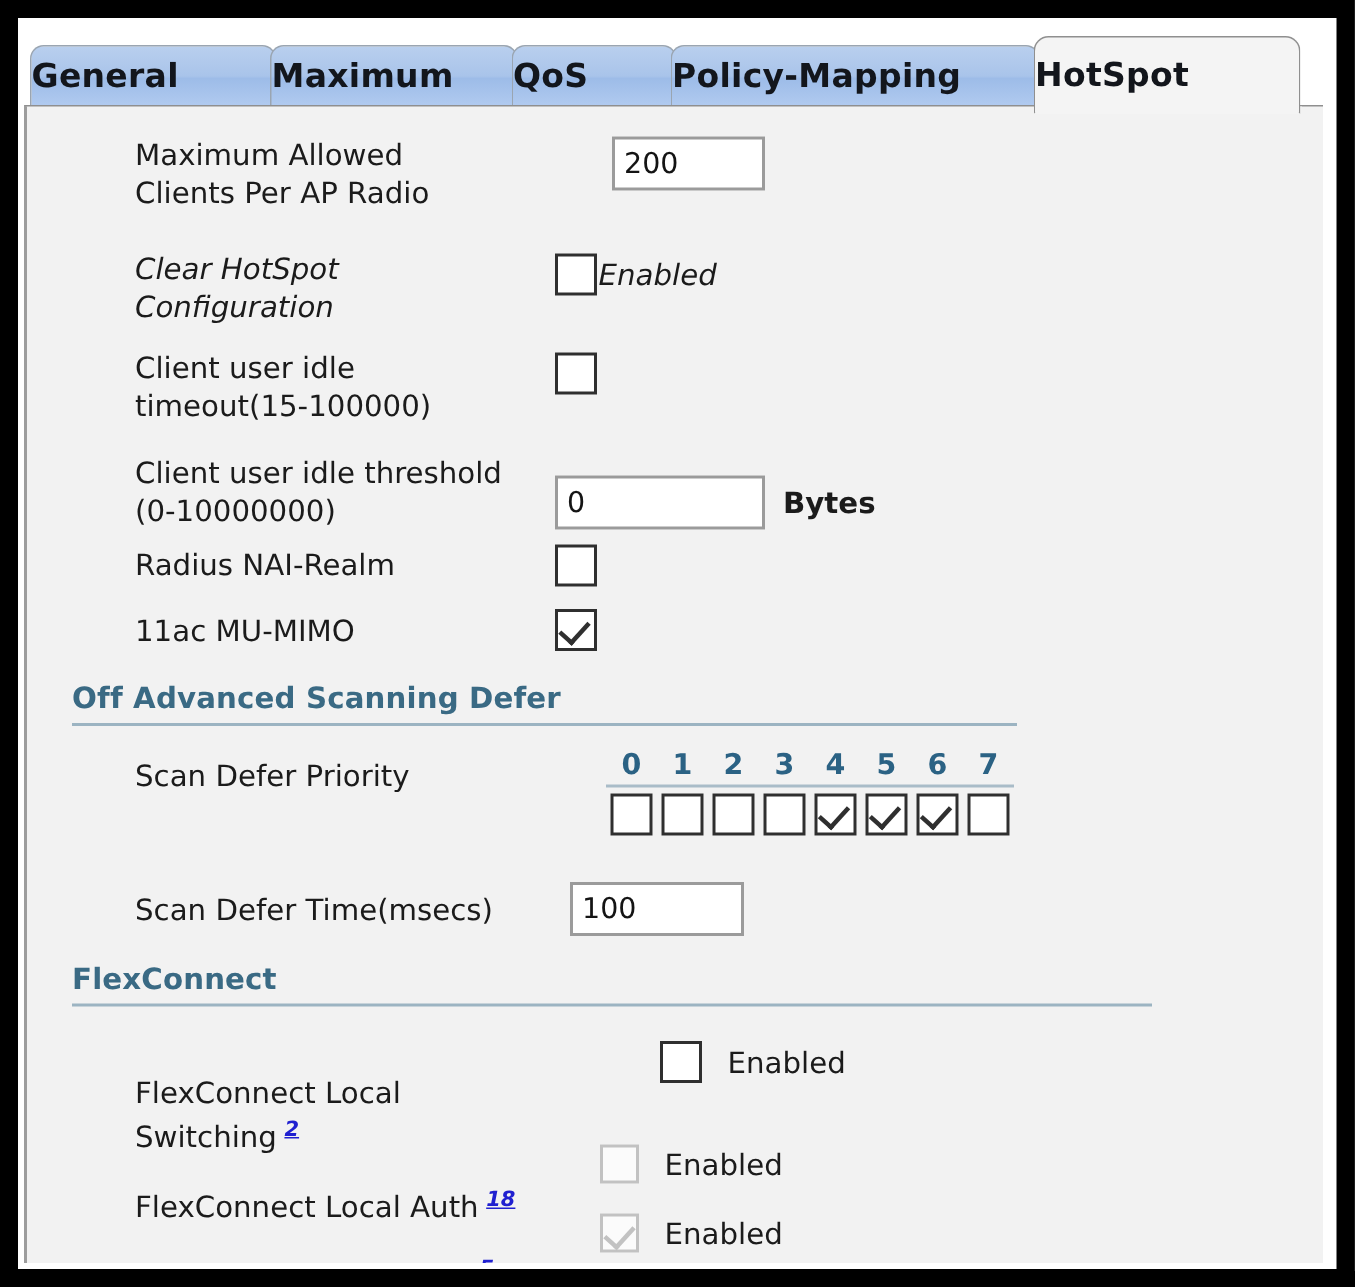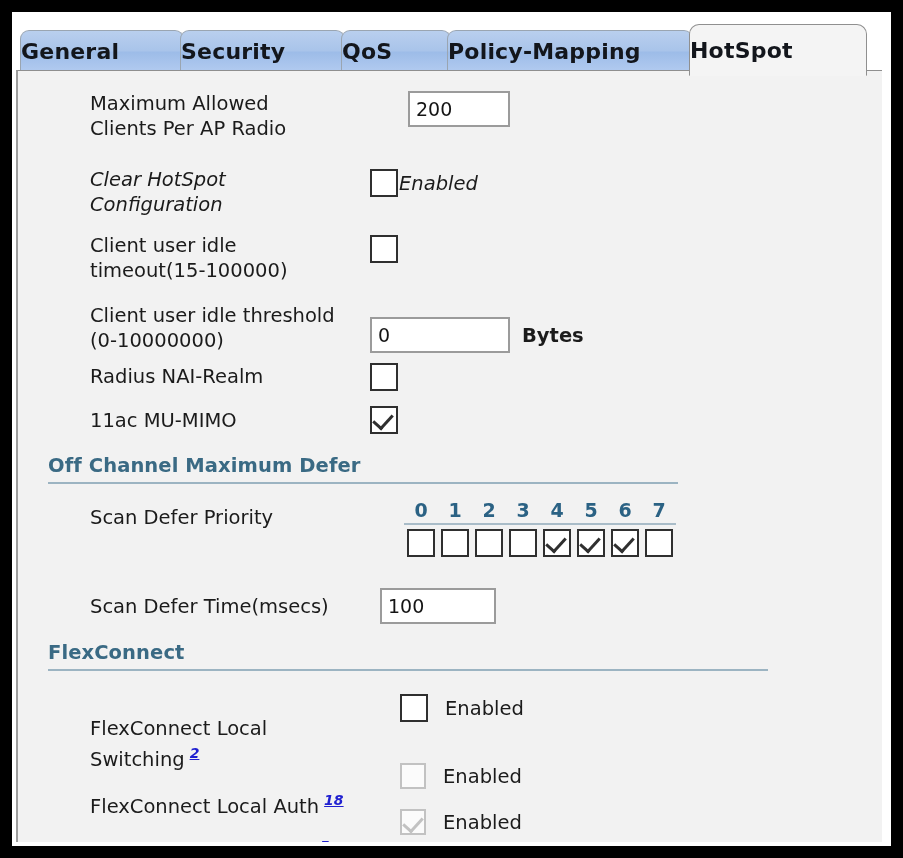--- a/index.html
+++ b/index.html
@@ -246,21 +246,21 @@
 <div id="app-frame">
   <div id="page-surface">
 
     <div id="tab-strip">
 
       <div class="tab" style="left:8px; width:164px;">
         <span>General</span>
       </div>
 
       <div class="tab" style="left:168px; width:165px;">
-        <span>Security</span>
+        <span>Maximum</span>
       </div>
 
       <div class="tab" style="left:329px; width:110px;">
         <span>QoS</span>
       </div>
 
       <div class="tab" style="left:435px; width:246px;">
         <span>Policy-Mapping</span>
       </div>
 
@@ -318,21 +318,21 @@
         </div>
 
         <div class="row" style="top:337px;">
           <div class="row-label" style="margin-left:72px; width:280px;">11ac MU-MIMO</div>
           <div class="row-control" style="margin-top:-2px;">
             <span class="cbox checked"></span>
           </div>
         </div>
 
         <div class="section" style="top:383px; left:30px; width:630px;">
-          <div class="section-title">Off Channel Maximum Defer</div>
+          <div class="section-title">Off Advanced Scanning Defer</div>
           <div class="section-rule"></div>
         </div>
 
         <div class="row" style="top:434px;">
           <div class="row-label" style="margin-left:72px; width:300px;">Scan Defer Priority</div>
         </div>
 
         <div class="prio-wrap" style="top:428px; left:386px;">
           <div class="prio-heads">
             <div class="prio-head">0</div>
@@ -378,21 +378,21 @@
           <div class="row-control" style="margin-left:-10px; margin-top:-6px;">
             <input class="text-input" type="text" style="width: 116px;" value="100">
           </div>
         </div>
 
         <div class="section" style="top:570px; left:30px; width:720px;">
           <div class="section-title">FlexConnect</div>
           <div class="section-rule"></div>
         </div>
 
-        <div class="row" style="top:620px;">
+        <div class="row" style="top:620px;gap:40px;">
           <div class="row-label" style="margin-left:72px; width:320px;">
             <span>FlexConnect Local
 Switching</span><span class="footnote">2</span>
           </div>
           <div class="row-control" style="margin-left:-10px; margin-top:3px;">
             <span class="cbox"></span>
             <span class="enabled-label spaced">Enabled</span>
           </div>
         </div>
 

